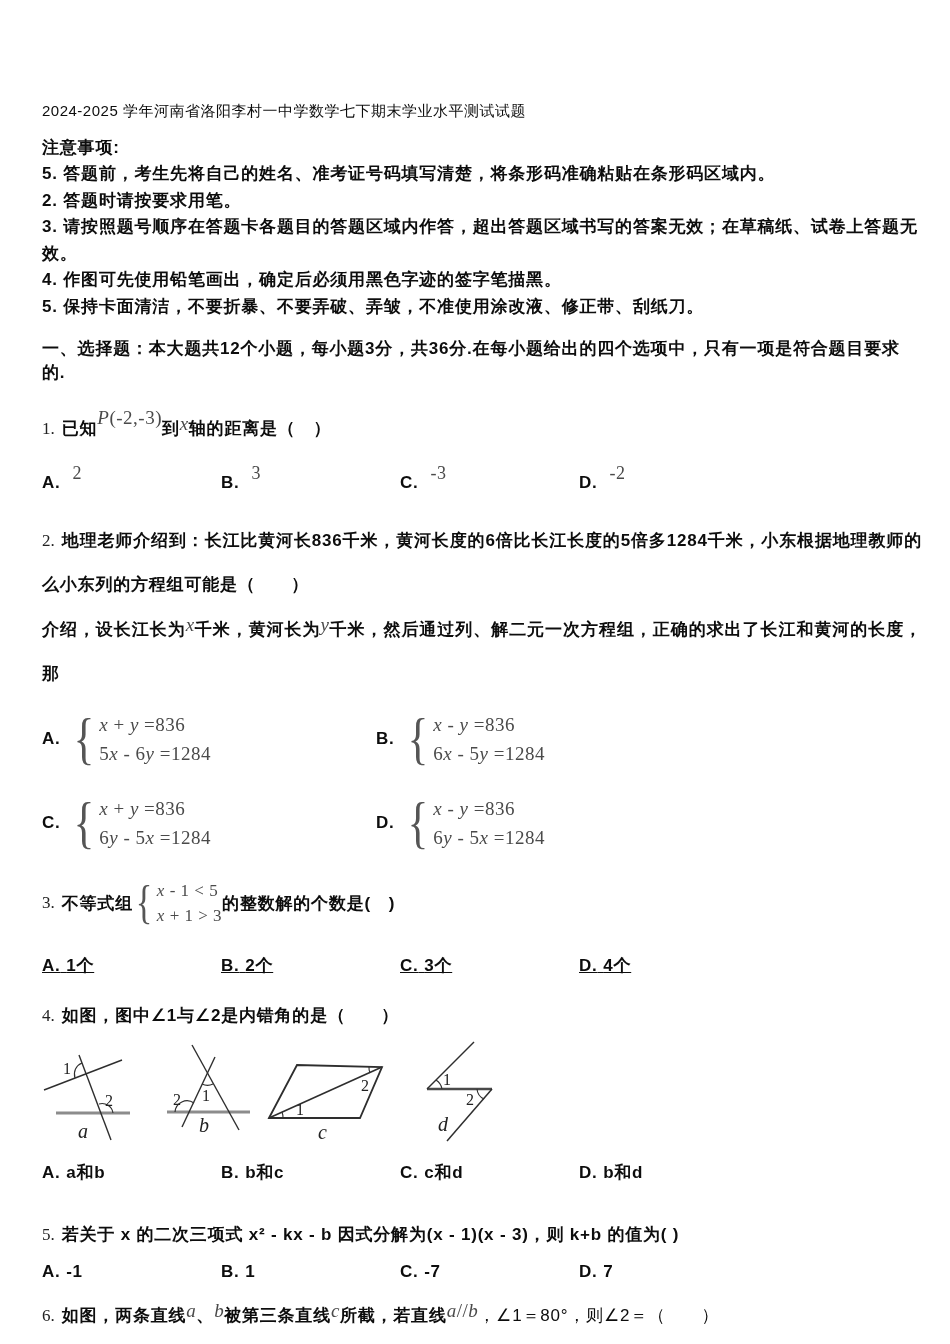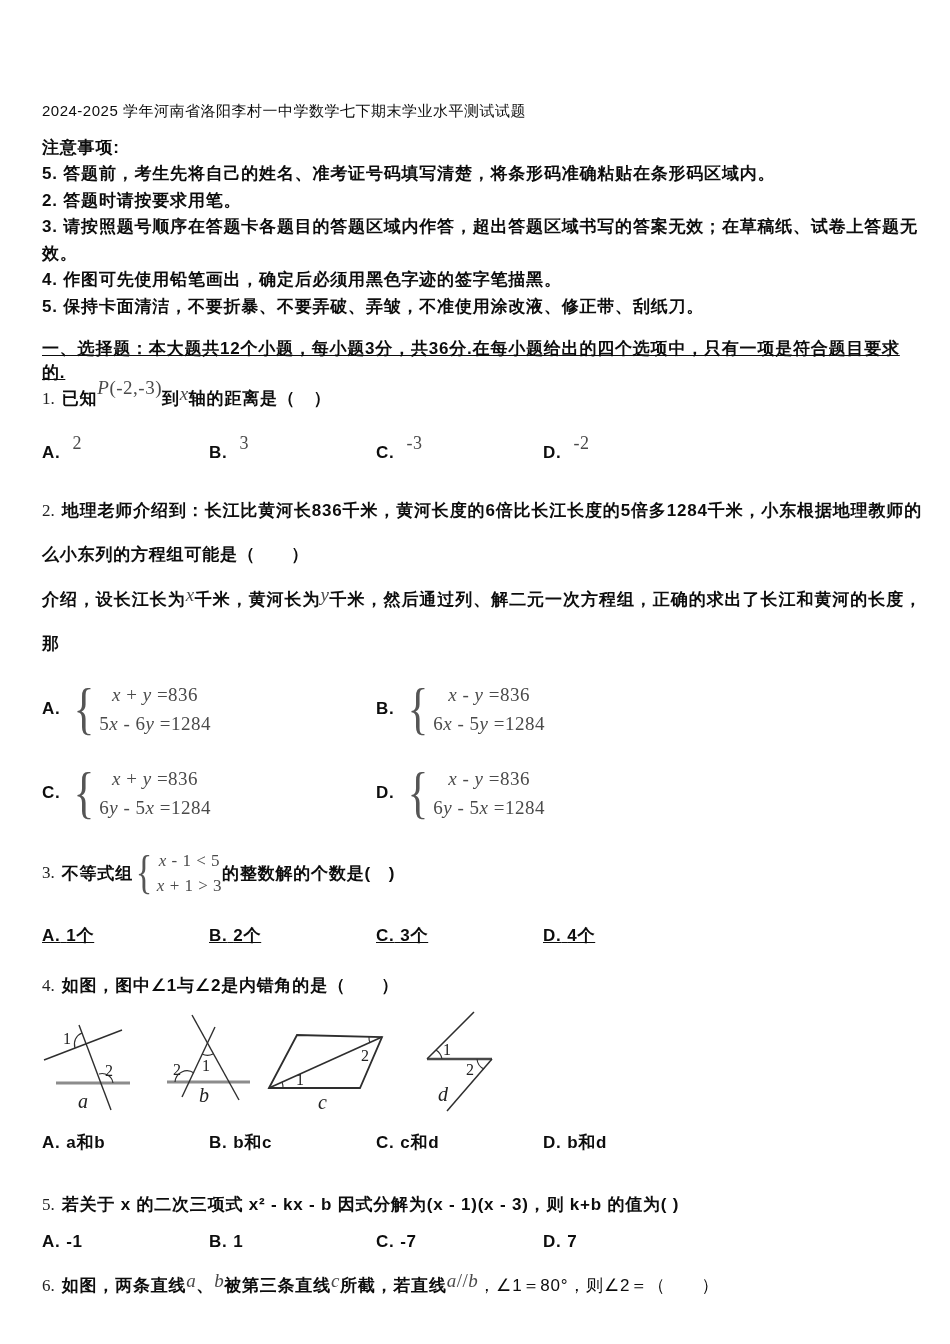--- a/index.html
+++ b/index.html
@@ -5,46 +5,46 @@
   html,body{margin:0;padding:0;background:#ffffff;}
   body{
     width:950px;height:1344px;overflow:hidden;
     font-family:"Liberation Sans","DejaVu Sans",sans-serif;
     color:#0d0d0d;
   }
   .content{padding:102px 28px 0 42px;font-weight:700;font-size:17px;letter-spacing:0.8px;}
   .title{text-align:left;font-size:15px;font-weight:400;letter-spacing:0.5px;margin:0 0 14px 0;}
   .notice-head{line-height:26px;}
   .notice-item{line-height:26.5px;}
-  .section-head{margin-top:17px;line-height:24px;text-decoration:underline;}
+  .section-head{margin-top:17px;line-height:24px;}
   
   .qnum{font-family:"Liberation Serif","DejaVu Serif",serif;font-weight:400;color:#222;
         letter-spacing:0;margin-right:7px;font-size:17px;}
   .math{font-family:"Liberation Serif","DejaVu Serif",serif;font-weight:400;color:#4a4a4a;
         letter-spacing:0.5px;font-size:19px;}
   .math i{font-style:italic;}
   .supmath{position:relative;top:-10px;}
   .mraise{position:relative;top:-4px;}
   
-  .q1-row{line-height:26px;}
-  .optrow{display:flex;margin-top:0;}
+  .q1-row{margin-top:30px;line-height:26px;}
+  .optrow{display:flex;margin-top:0;gap:12px;}
   .optrow .opt{width:167px;}
   .opt-label{font-weight:700;}
   .opt-sup{position:relative;top:-9px;margin-left:12px;font-size:18px;}
   .q1-opts{margin-top:30px;}
   
   .q2{margin-top:26px;}
   .q2-line{line-height:44px;text-align:justify;text-align-last:justify;}
   .q2-line.last{text-align:left;text-align-last:left;}
   .eqrow{display:flex;margin-top:14px;}
   .eqopt{width:334px;display:flex;align-items:center;}
   .eq-label{margin-right:9px;}
   .brace{font-family:"Liberation Serif","DejaVu Serif",serif;font-weight:400;color:#555;
          font-size:58px;line-height:1;transform:scaleX(0.75);margin-right:1px;}
-  .eq-lines{display:flex;flex-direction:column;align-items:center;}
+  .eq-lines{display:flex;flex-direction:column;}
   .eq-line{line-height:29px;}
   .eqrow.second{margin-top:26px;}
   
   .q3-row{display:flex;align-items:center;margin-top:26px;}
   .brace-sm{font-size:46px;}
   .ineq-line{font-size:17px;line-height:25px;}
   .q3-opts{margin-top:26px;text-decoration:underline;}
   
   .q4-row{margin-top:26px;line-height:26px;}
   .fig-row{display:flex;align-items:flex-start;margin-top:6px;height:122px;}

